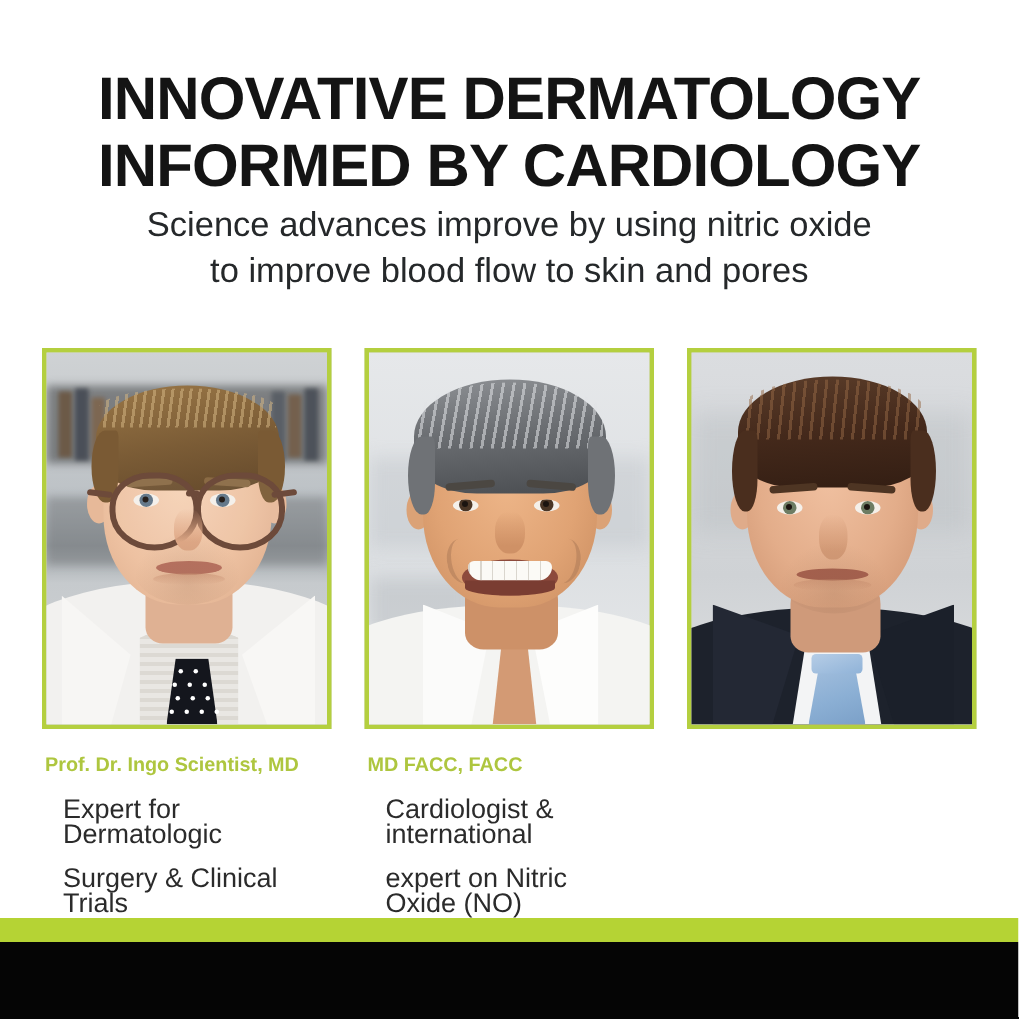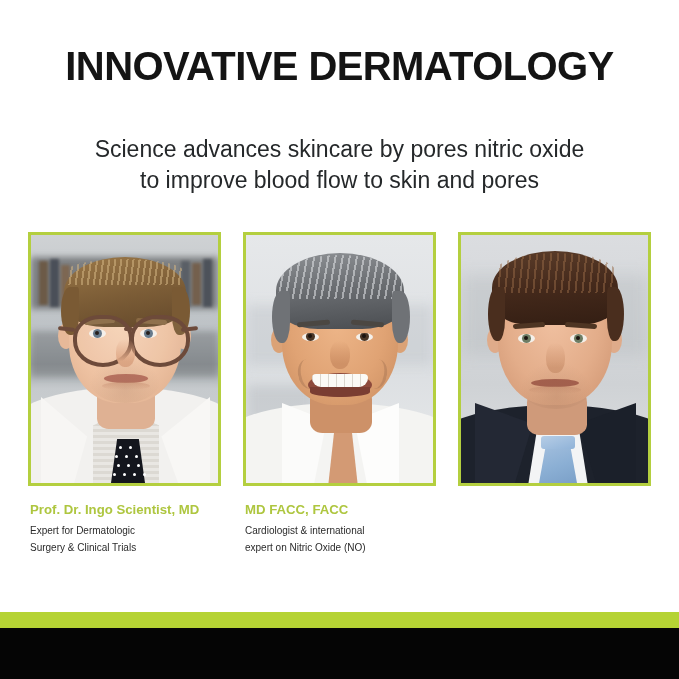--- a/index.html
+++ b/index.html
@@ -96,24 +96,24 @@
     font-family: "Liberation Sans", sans-serif;
     font-weight: 700;
     font-size: 13.2px;
     line-height: 16.5px;
     color: #aec63f;
     margin: 0 0 3px 0;
   }
   .cap-role {
     font-family: "Liberation Sans", sans-serif;
     font-weight: 400;
-    font-size: 10px;
+    font-size: 18px;
     line-height: 17px;
     color: #2b2b2b;
-    margin: 0;
+    margin: 12px;
   }
 
   
   .green-bar {
     position: absolute;
     left: 0;
     top: 612px;
     width: 679px;
     height: 16px;
     background: #b5d334;
@@ -156,24 +156,25 @@
   .dot { position:absolute; width:3px; height:3px; border-radius:50%; background:#ffffff; }
   .suit { position:absolute; }
 </style>
 </head>
 <body>
 
 <div class="poster">
 
   <div class="headline-block">
     <h1 class="headline">INNOVATIVE DERMATOLOGY</h1>
+    <h1 class="headline">INFORMED BY CARDIOLOGY</h1>
   </div>
 
   <div class="subhead-block">
-    <p class="subhead">Science advances skincare by pores nitric oxide</p>
+    <p class="subhead">Science advances improve by using nitric oxide</p>
     <p class="subhead">to improve blood flow to skin and pores</p>
   </div>
 
   <div class="cards">
 
     <div class="card">
       <div class="photo-frame">
         <div class="photo">
           <div class="bg-shelf"></div>
 

